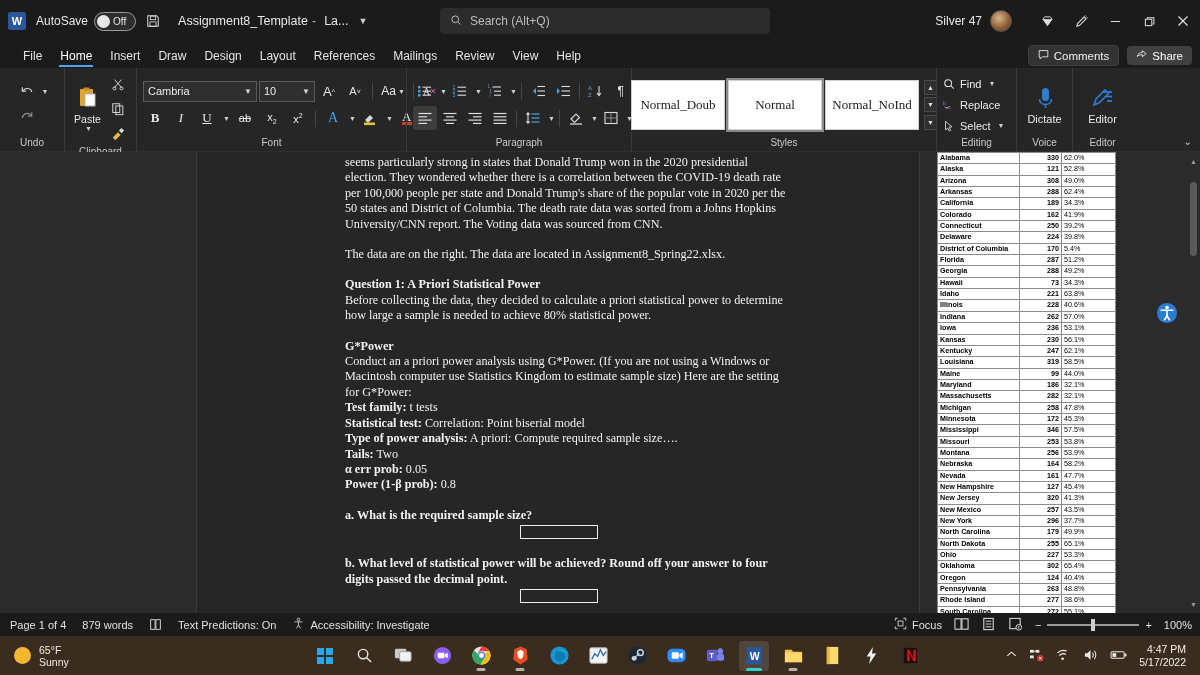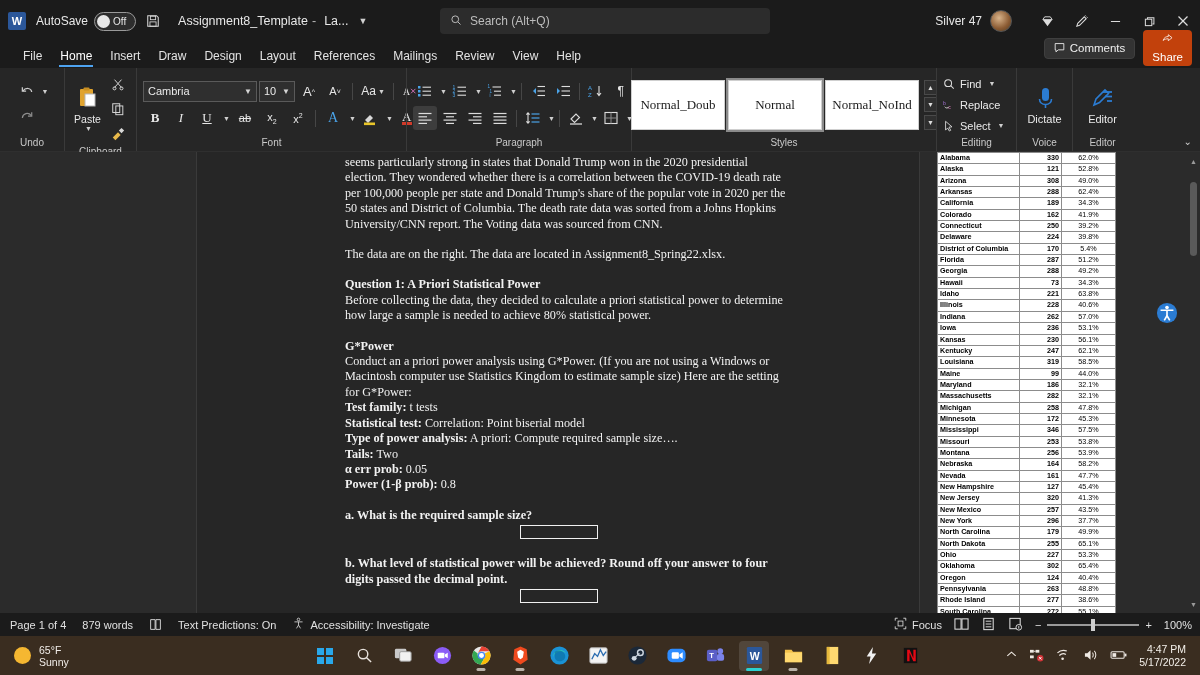--- a/index.html
+++ b/index.html
@@ -54,22 +54,22 @@
   .tab.active { color: #ffffff; }
   .tab.active::after {
     content: ""; position: absolute; left: 8px; right: 8px; bottom: 1px; height: 2px; background: #4ea3f0;
   }
   .tabbar-right { position: absolute; right: 8px; bottom: 2px; display: flex; gap: 8px; align-items: center; }
   .comments-btn {
     background: #333; color: #f0f0f0; font-size: 11.5px; border-radius: 4px;
     padding: 3px 9px; display: flex; align-items: center; gap: 5px; border: 1px solid #3f3f3f;
   }
   .share-btn {
-    background: #c2410c; color: #fff; font-size: 11.5px; border-radius: 4px;
-    padding: 3px 9px; display: flex; align-items: center; gap: 5px; flex-direction: column;
+    background: #404040; color: #fff; font-size: 11.5px; border-radius: 4px;
+    padding: 3px 9px; display: flex; align-items: center; gap: 5px;
   }
 
   
   .ribbon {
     height: 84px; background: #262626; display: flex; align-items: stretch;
     flex: 0 0 84px; position: relative; border-bottom: 1px solid #2f2f2f;
   }
   .grp { display: flex; flex-direction: column; justify-content: space-between; padding: 4px 6px 1px 6px; position: relative; }
   .grp + .grp { border-left: 1px solid #3a3a3a; }
   .grp-body { display: flex; align-items: center; flex: 1; }
@@ -140,21 +140,21 @@
 
   
   .tablewrap {
     position: absolute; left: 740px; top: 0px; width: 178px; height: 460px;
   }
   .xtable { border-collapse: collapse; width: 178px; background: #fff; table-layout: fixed; }
   .xtable td { border: 1px solid #8c8c8c; font-family: "Liberation Sans", sans-serif; font-size: 7.2px; color: #000;
     height: 10.35px; line-height: 10.35px; padding: 0 2px; overflow: hidden; white-space: nowrap; }
   .xtable td.name { font-weight: bold; width: 82px; }
   .xtable td.num { text-align: right; font-weight: bold; width: 42px; }
-  .xtable td.pct { text-align: center; width: 54px; }
+  .xtable td.pct { text-align: left; width: 54px; }
 
   
   .vscroll { position: absolute; right: 0; top: 0; bottom: 0; width: 13px; background: #2b2b2b; }
   .vscroll .thumb { position: absolute; top: 30px; left: 3px; width: 7px; height: 74px; background: #5a5a5a; border-radius: 4px; }
   .vscroll .arrow { position: absolute; left: 0; width: 13px; height: 14px; color: #9a9a9a; font-size: 7px; display: flex; align-items: center; justify-content: center; }
 
   
   .float-icon { position: absolute; right: 22px; color: #4aa3dd; }
 
   
@@ -352,21 +352,21 @@
     </div>
 
     <div class="grp" style="width:270px">
       <div class="grp-body">
         <div class="font-rows">
           <div class="font-row">
             <div class="combo" style="width:114px">
               <span class="cv">Cambria</span>
               <span class="ca">▼</span>
             </div>
-            <div class="combo" style="width:36px">
+            <div class="combo" style="width:56px">
               <span class="cv">10</span>
               <span class="ca">▼</span>
             </div>
             <div class="ic-btn" style="font-size:13px">A<sup style="font-size:7px">^</sup></div>
             <div class="ic-btn" style="font-size:11px">A<sub style="font-size:7px">˅</sub></div>
             <div class="vsep"></div>
             <div class="ic-btn" style="width:30px">
               <span style="font-size:12px">Aa</span>
               <span class="mini-caret">▼</span>
             </div>

